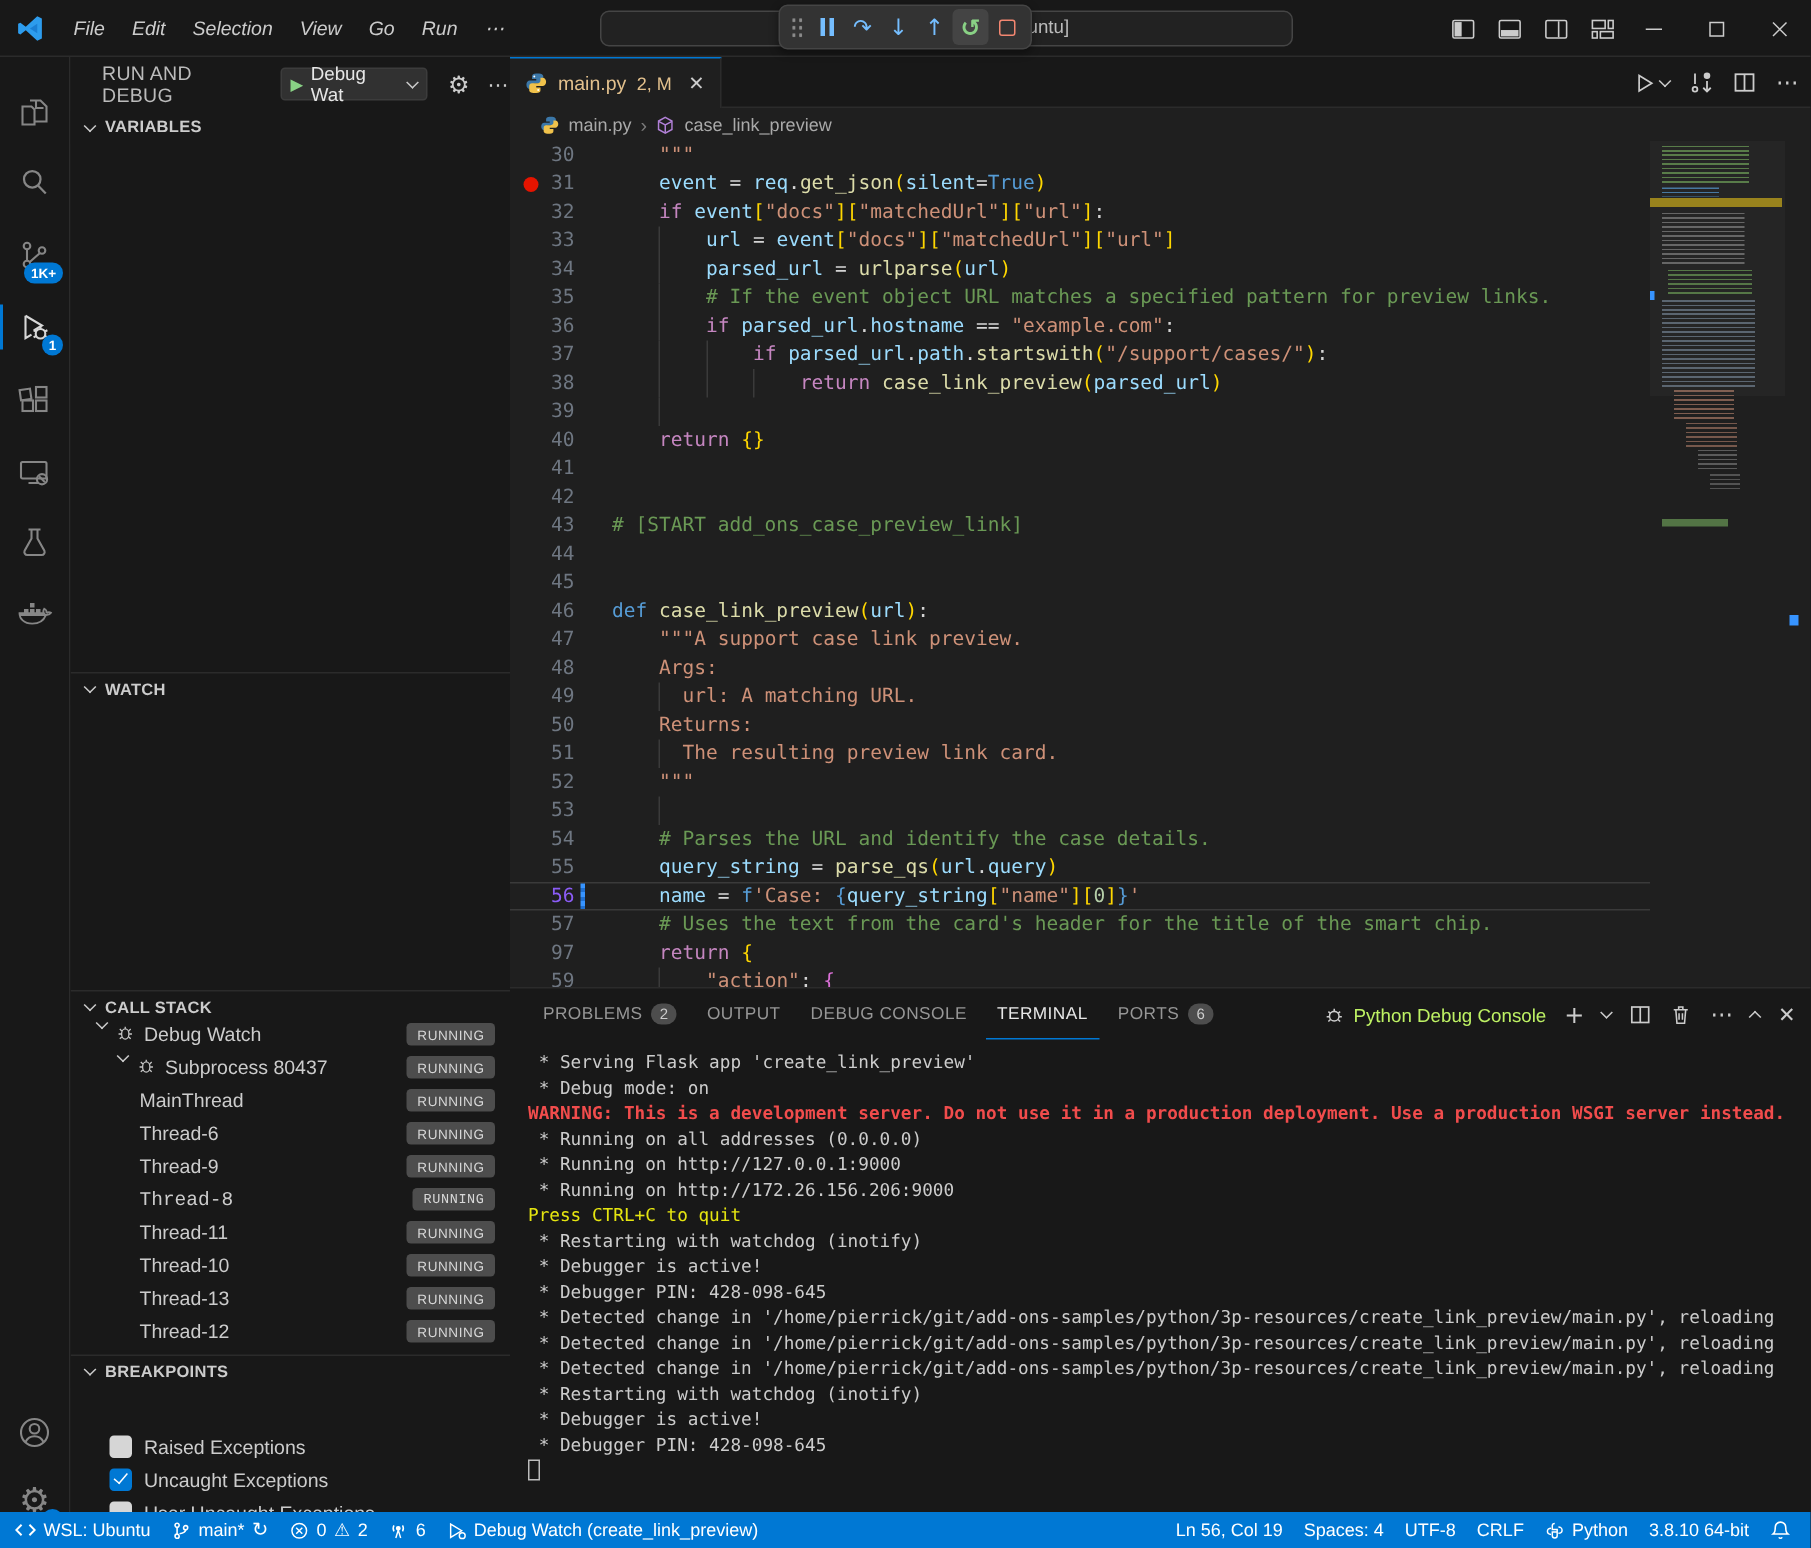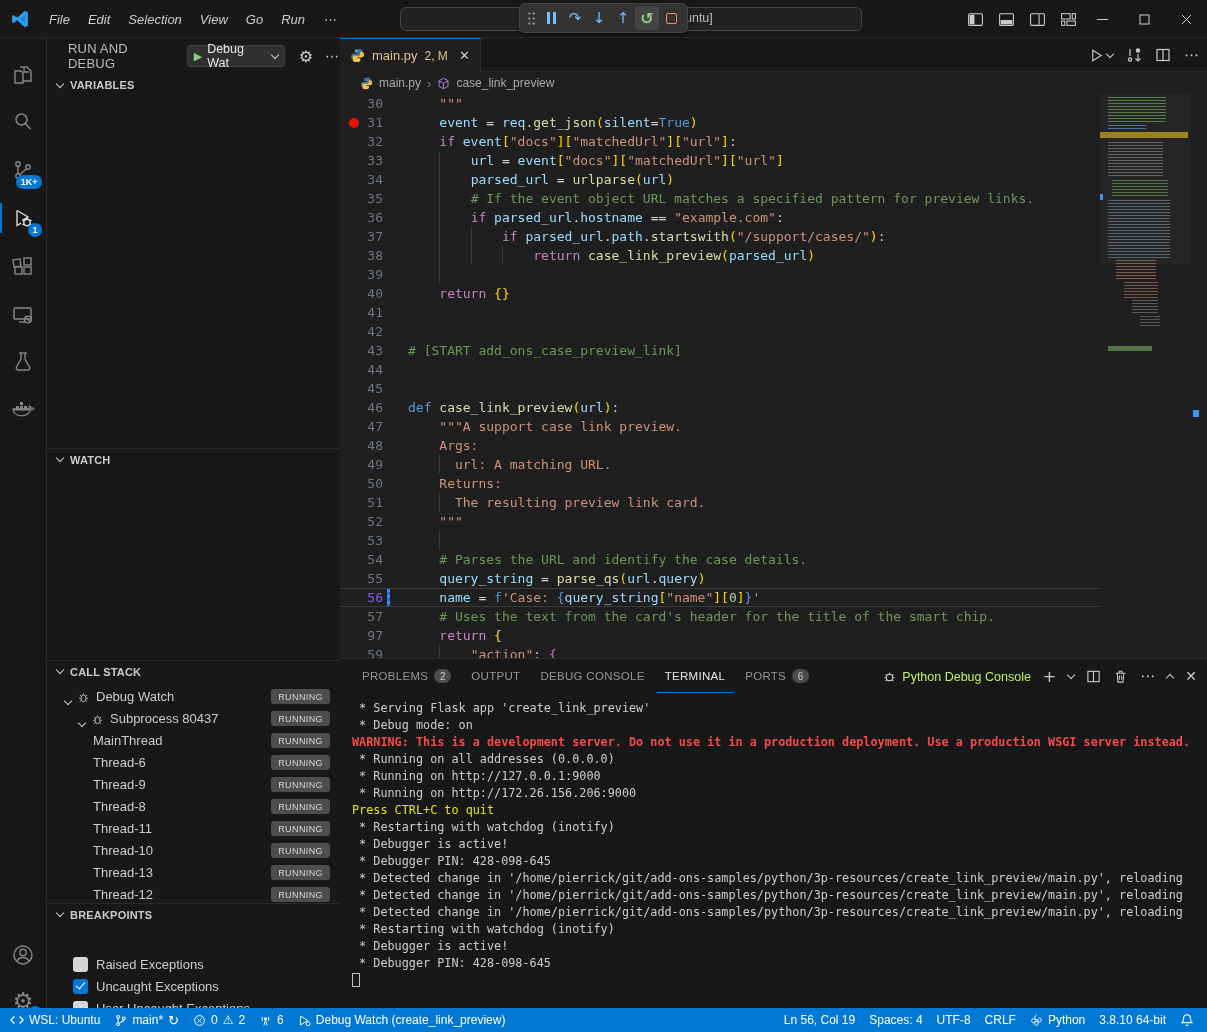--- a/index.html
+++ b/index.html
@@ -54,21 +54,21 @@
   .chev { width:6px; height:6px; border-right:1.3px solid #cccccc; border-bottom:1.3px solid #cccccc;
     transform:rotate(45deg); display:inline-block; flex:none; }
   .chev.up { transform:rotate(-135deg); }
   #sb-gear { margin-left:14px; font-size:15px; color:#cccccc; }
   #sb-more { margin-left:12px; color:#cccccc; font-size:14px; letter-spacing:1px; }
   .section-head { position:absolute; left:0; right:0; height:22px; display:flex; align-items:center;
     gap:7px; padding-left:10px; border-top:1px solid #2b2b2b; background:#181818; }
   .section-head.first { border-top:none; }
   .section-label { font-size:11px; font-weight:bold; color:#cccccc; letter-spacing:.2px; }
   #cs-rows { position:absolute; left:0; right:0; top:644px; }
-  .cs-row { height:22px; display:flex; align-items:flex-end; gap:6px; font-size:13px; color:#cccccc; position:relative; }
+  .cs-row { height:22px; display:flex; align-items:flex-start; gap:6px; font-size:13px; color:#cccccc; position:relative; }
   .cs-row .badge-run { position:absolute; right:10px; background:#4d4d4d; color:#d7d7d7;
     font-size:9px; letter-spacing:.4px; padding:2.5px 7px; border-radius:3px; }
   #bp-rows { position:absolute; left:0; right:0; top:946px;margin-top:28px; }
   .bp-row { height:22px; display:flex; align-items:center; font-size:13px; color:#cccccc; padding-left:26px; position:relative; }
   .cb { width:15px; height:15px; border-radius:3px; background:#d6d6d6; margin-right:8px; flex:none; position:relative; }
   .cb.on { background:#0078d4; }
   .cb.on::after { content:""; position:absolute; left:4.5px; top:1.5px; width:4px; height:8px;
     border-right:1.6px solid #ffffff; border-bottom:1.6px solid #ffffff; transform:rotate(40deg); }
   .bp-dot { position:absolute; left:10px; width:9px; height:9px; border-radius:50%; background:#e51400; }
   .bp-row .count-badge { position:absolute; right:12px; background:#4d4d4d; color:#cccccc;
@@ -346,21 +346,21 @@
         <span class="badge-run">RUNNING</span>
       </div>
       <div class="cs-row" style="padding-left: 46px;">
         <span>Thread-6</span>
         <span class="badge-run">RUNNING</span>
       </div>
       <div class="cs-row" style="padding-left: 46px;">
         <span>Thread-9</span>
         <span class="badge-run">RUNNING</span>
       </div>
-      <div class="cs-row" style="padding-left: 46px;">
+      <div class="cs-row" style="padding-left: 46px; font-family: Liberation Mono, monospace;">
         <span>Thread-8</span>
         <span class="badge-run">RUNNING</span>
       </div>
       <div class="cs-row" style="padding-left: 46px;">
         <span>Thread-11</span>
         <span class="badge-run">RUNNING</span>
       </div>
       <div class="cs-row" style="padding-left: 46px;">
         <span>Thread-10</span>
         <span class="badge-run">RUNNING</span>

